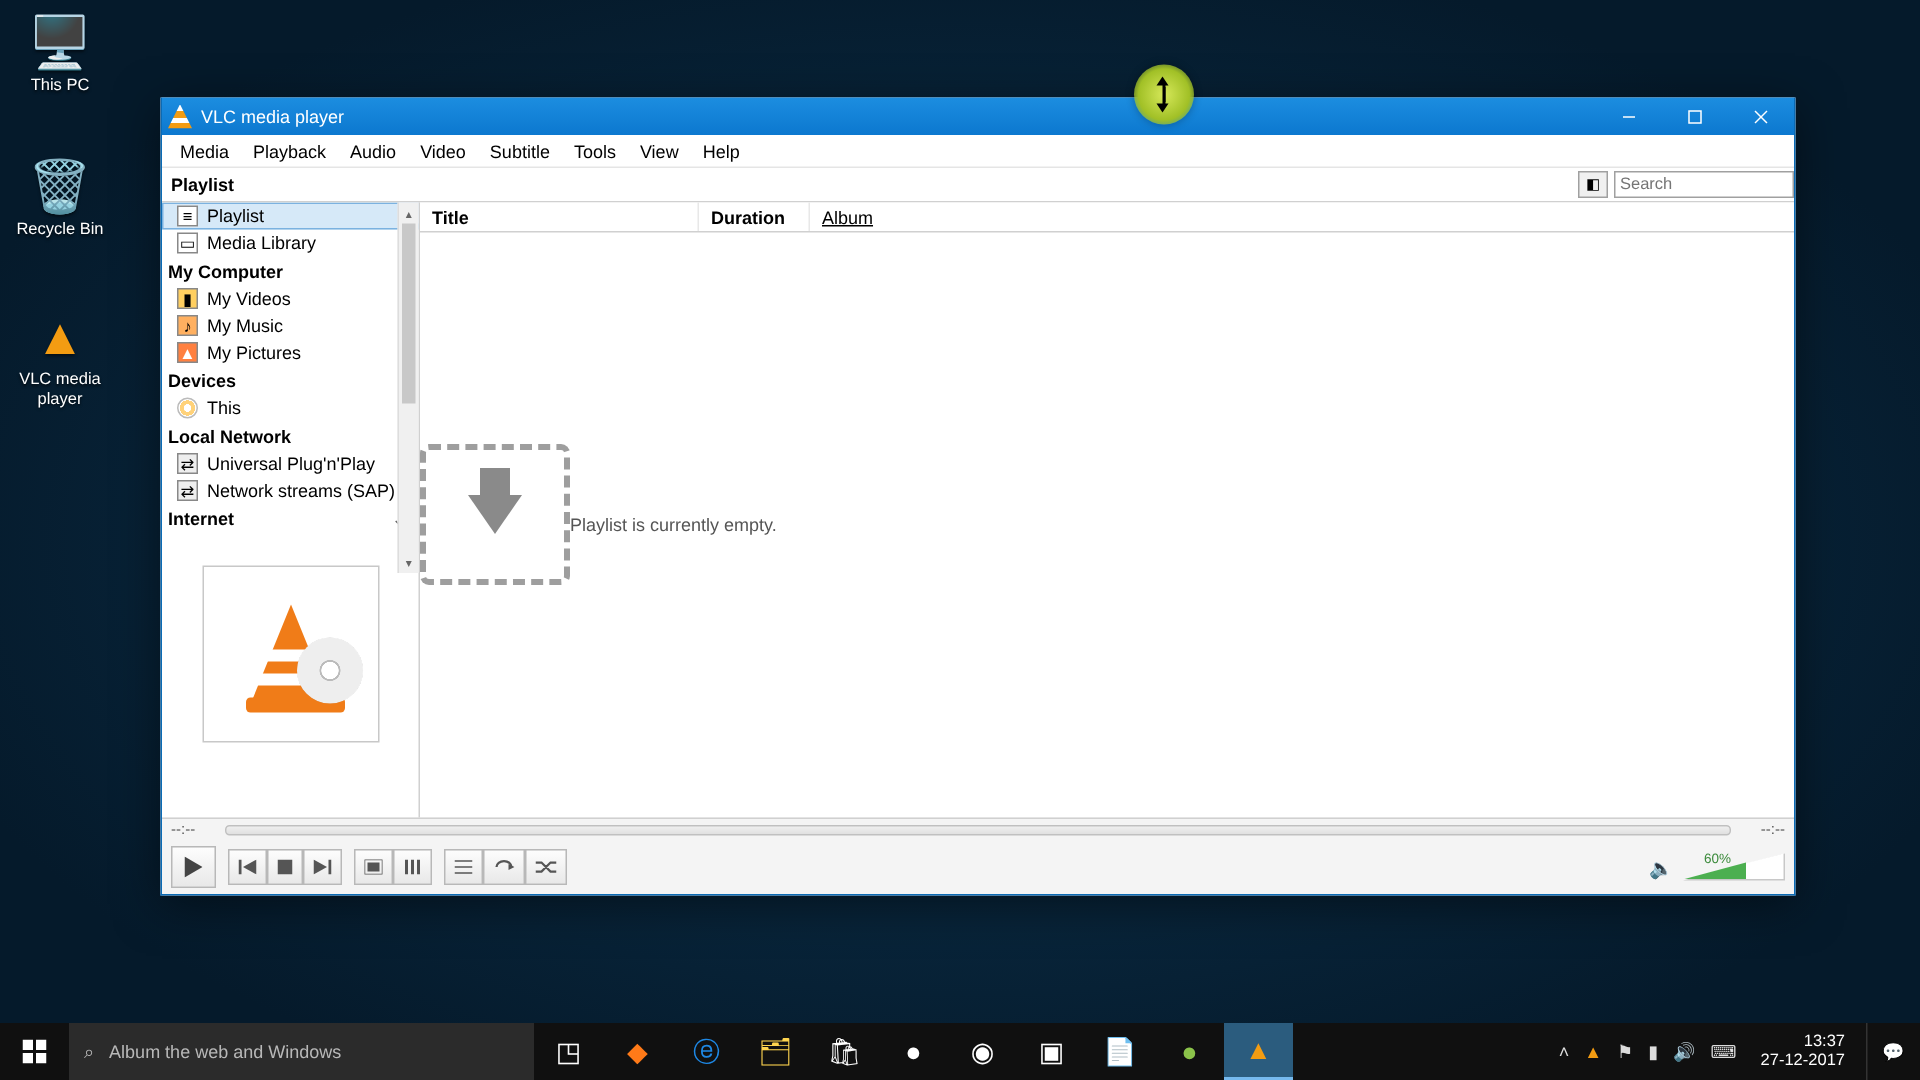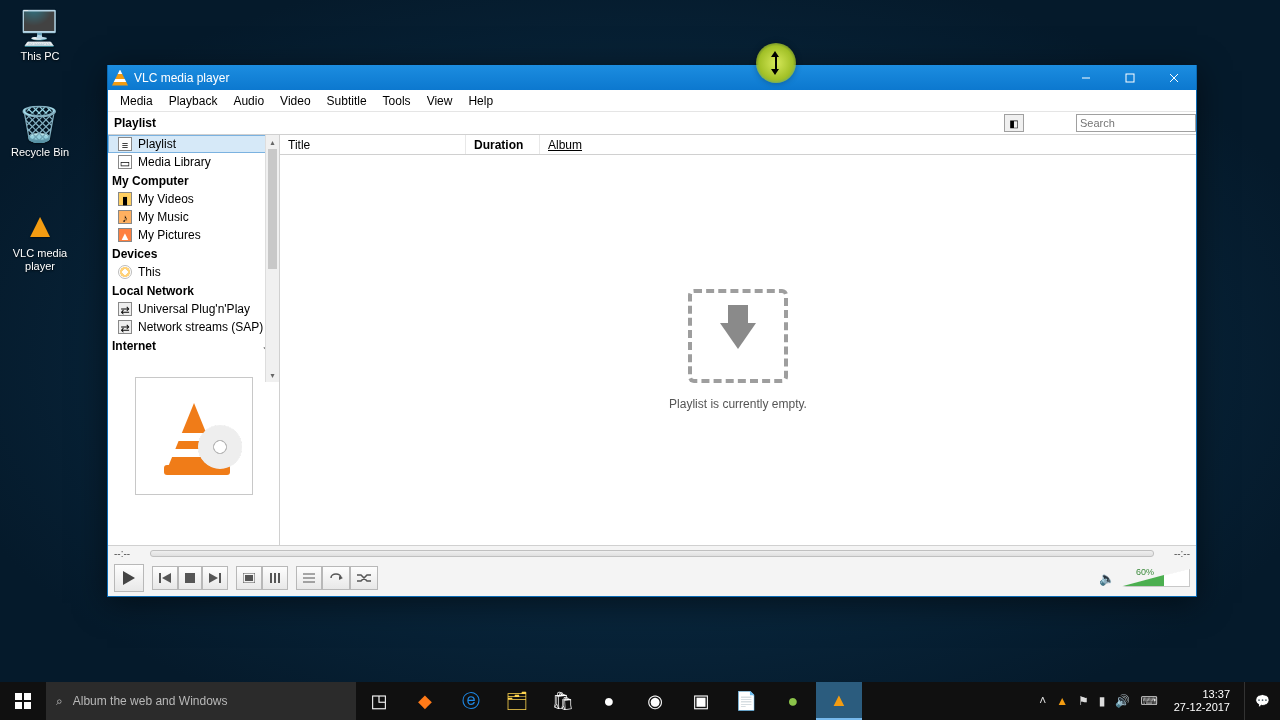--- a/index.html
+++ b/index.html
@@ -28,21 +28,21 @@
 
   
   .menubar { height: 22px; display:flex; align-items:center; background:#fff; border-bottom:1px solid #e5e5e5; padding:0 4px; }
   .menubar span { padding: 2px 8px; font-size: 12px; cursor:default; }
 
   
   .toolbar-row { height:23px; display:flex; align-items:center; background:#fff; border-bottom:1px solid #d0d0d0; }
   .toolbar-row .pl-label { font-weight:bold; font-size:12px; padding-left:6px; flex:0 0 172px; }
   .toolbar-row .spacer { flex:1;}
   .view-toggle { width:20px;height:18px;border:1px solid #a0a0a0;background:#f0f0f0;margin-right:4px;display:flex;align-items:center;justify-content:center;font-size:10px;}
-  .search { width:120px;height:18px;border:1px solid #a0a0a0;font-size:11px;padding:0 3px;color:#888;margin-left:48px; }
+  .search { width:120px;height:18px;border:1px solid #a0a0a0;font-size:11px;padding:0 3px;color:#888; }
 
   
   .content { display:flex; height: calc(100% - 25px - 22px - 23px - 51px); }
   .sidebar { width: 172px; border-right:1px solid #d0d0d0; display:flex; flex-direction:column; font-size:12px; position:relative;}
   .tree { flex:0 0 auto; overflow:hidden;}
   .tree .group { font-weight:bold; padding:3px 4px 2px 4px;}
   .tree .item { padding:2px 4px 2px 10px; display:flex; align-items:center; gap:6px; cursor:default;}
   .tree .item.selected { background:#d6e9f8; border:1px solid #7bb2e0; padding:1px 3px 1px 9px;}
   .tree .item .ic { width:14px;height:14px; display:inline-block; font-size:11px; text-align:center; line-height:14px; border:1px solid #888; background:#fff;}
   .tree .item .ic.vid{ background:#ffcf60;}
@@ -59,24 +59,24 @@
   .preview-cone .band1,.preview-cone .band2{position:absolute;background:#fff;height:8px;left:8px;right:8px;}
   .preview-cone .band1{bottom:34px;left:12px;right:12px;}
   .preview-cone .band2{bottom:18px;}
   .preview-cone .base{position:absolute;bottom:0;left:0;right:-6px;height:10px;background:#f07c18;border-radius:3px;}
   .preview-cone .disc{position:absolute;bottom:6px;right:-18px;width:44px;height:44px;border-radius:50%;background:radial-gradient(circle,#fff 18%,#bbb 19% 22%,#eee 23% 70%,#ccc 71%);}
 
   
   .playlist-area { flex:1; display:flex; flex-direction:column; border-left: none;}
   .col-headers { height:20px; display:flex; align-items:center; border-bottom:1px solid #d0d0d0; font-size:12px; background:#fff;}
   .col-headers span{ padding:0 8px; border-right:1px solid #e8e8e8; height:100%; display:flex; align-items:center;}
-  .ch-title{width:186px;}
+  .ch-title{width:186px;font-weight:bold;}
   .ch-dur{width:74px;font-weight:bold;}
   .ch-album{flex:0 0 auto; border-right:none !important;text-decoration:underline;}
-  .dropzone { flex:1; display:flex; flex-direction:column; align-items:center; justify-content:center; color:#555; font-size:12px;}
+  .dropzone { flex:1; display:flex; flex-direction:row; align-items:center; justify-content:flex-start; color:#555; font-size:12px;}
   .dz-box { width:100px;height:94px; border:4px dashed #9e9e9e; border-radius:6px; display:flex;align-items:center;justify-content:center; margin-bottom:14px;}
   .dz-arrow { width:0;height:0;border-left:18px solid transparent;border-right:18px solid transparent;border-top:26px solid #8a8a8a; position:relative;}
   .dz-arrow::before{content:"";position:absolute;top:-44px;left:-10px;width:20px;height:22px;background:#8a8a8a;}
 
   
   .controls { height:51px; border-top:1px solid #d0d0d0; background:#f4f4f4; display:flex; flex-direction:column;}
   .seek-row { display:flex; align-items:center; height:14px; padding:0 6px; gap:6px;}
   .seek-row .time { font-size:10px; color:#555; width:30px; }
   .seek-row .time.r{ text-align:right;}
   .seek-bar { flex:1; height:7px; border:1px solid #c0c0c0; background:linear-gradient(#efefef,#e0e0e0); border-radius:3px;}

